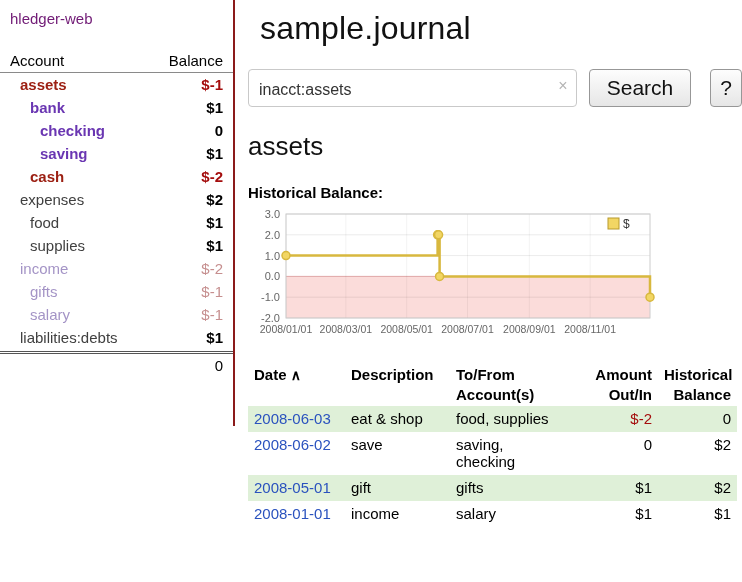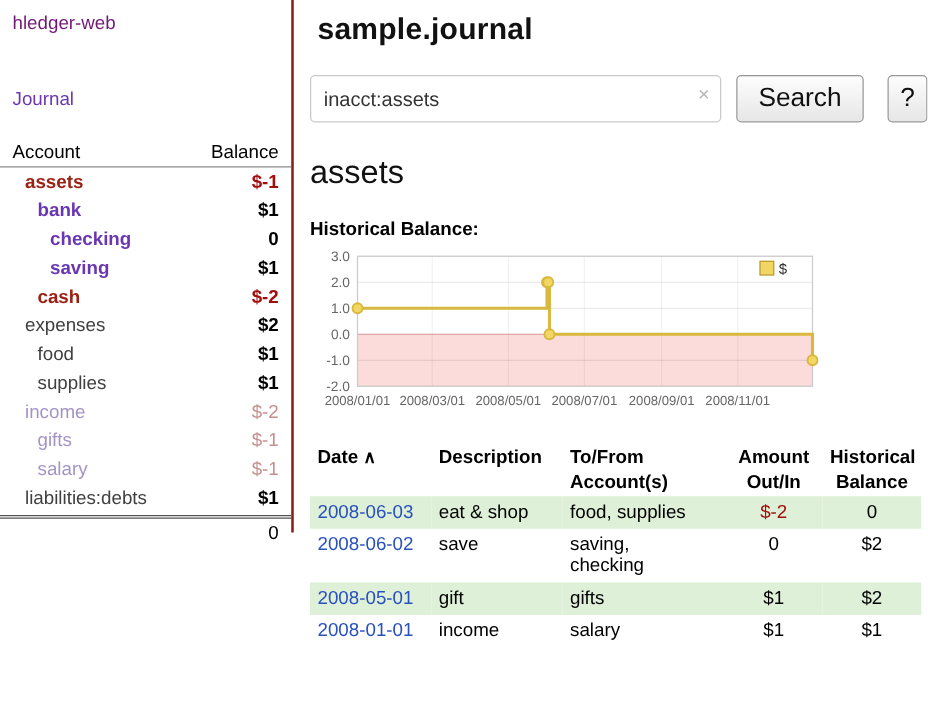--- a/index.html
+++ b/index.html
@@ -27,21 +27,21 @@
   .s-normal .nm    { color:#404040; }
   .s-normal .bal   { color:#000; font-weight:bold; }
   .s-faded .nm     { color:#a494c6; }
   .s-faded .bal    { color:#c68f8f; }
   .total-row { display:flex; justify-content:flex-end; padding:3px 10px;
                border-top:3px double #555; margin-top:2px; }
   .divider { position:absolute; left:233px; top:0; width:2px; height:426px; background:#8b1a1a; }
 
   
   .main { position:absolute; left:235px; top:0; width:507px; padding-left:13px; }
-  h1.pagetitle { font-size:24px; font-weight:700; margin:10px 0 0 6px; color:#111; letter-spacing:0.2px; }
+  h1.pagetitle { font-size:32px; font-weight:400; margin:10px 0 0 12px; color:#111; letter-spacing:0.2px; }
   .search-row { display:flex; align-items:center; margin-top:22px; }
   .input-wrap { position:relative; width:352px; }
   .input-wrap input {
     width:100%; height:38px; font-size:16px; color:#333;
     padding:4px 30px 0 10px; border:1px solid #c9c9c9; border-radius:4px;
     font-family:"Liberation Sans", sans-serif;
   }
   .clear { position:absolute; right:9px; top:9px; color:#b5b5b5; font-size:16px; cursor:pointer; line-height:1; }
   .btn {
     height:38px; font-size:21px; color:#111; cursor:pointer;
@@ -52,34 +52,33 @@
   .search-btn { margin-left:12px; padding:0 17px; }
   .help-btn { margin-left:19px; width:33px; }
   h2.acctheading { font-size:26px; font-weight:400; margin:24px 0 0 0; color:#111; }
   .chart-label { font-weight:bold; margin-top:22px; }
   #chart { display:block; margin-top:5px; }
 
   
   table.register { border-collapse:collapse; margin-top:15px; table-layout:fixed; width:489px; }
   .register th { font-weight:bold; text-align:left; vertical-align:top;
                  padding:2px 6px; line-height:1.3; }
-  .register th.num, .register td.num { text-align:center; }
+  .register th.num, .register td.num { text-align:right; }
   .register td { padding:4px 6px 5px 6px; vertical-align:top; }
   .register tbody tr:nth-child(odd) { background:#dff0d8; }
   .datelink { color:#2a52be; cursor:pointer; }
   .neg { color:#a40d0d; }
   .acctcell { white-space:pre-line; }
   .caret { font-weight:bold; font-size:14px; }
 </style>
 </head>
 <body>
 
 <div class="sidebar">
   <div class="app-title">hledger-web</div>
-  <div class="journal-link">Journal</div>
 
   <div class="acct-header">
     <span>Account</span>
     <span>Balance</span>
   </div>
 
   <div class="arow ind1 s-boldneg">
     <span class="nm">assets</span>
     <span class="bal">$-1</span>
   </div>

